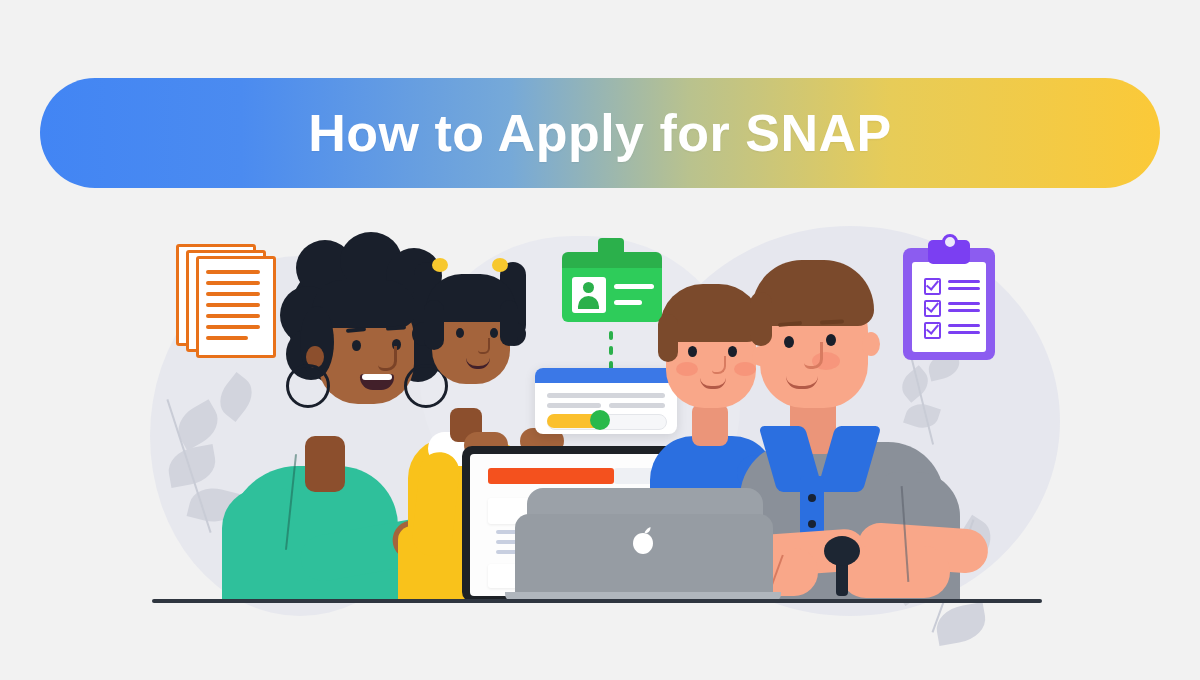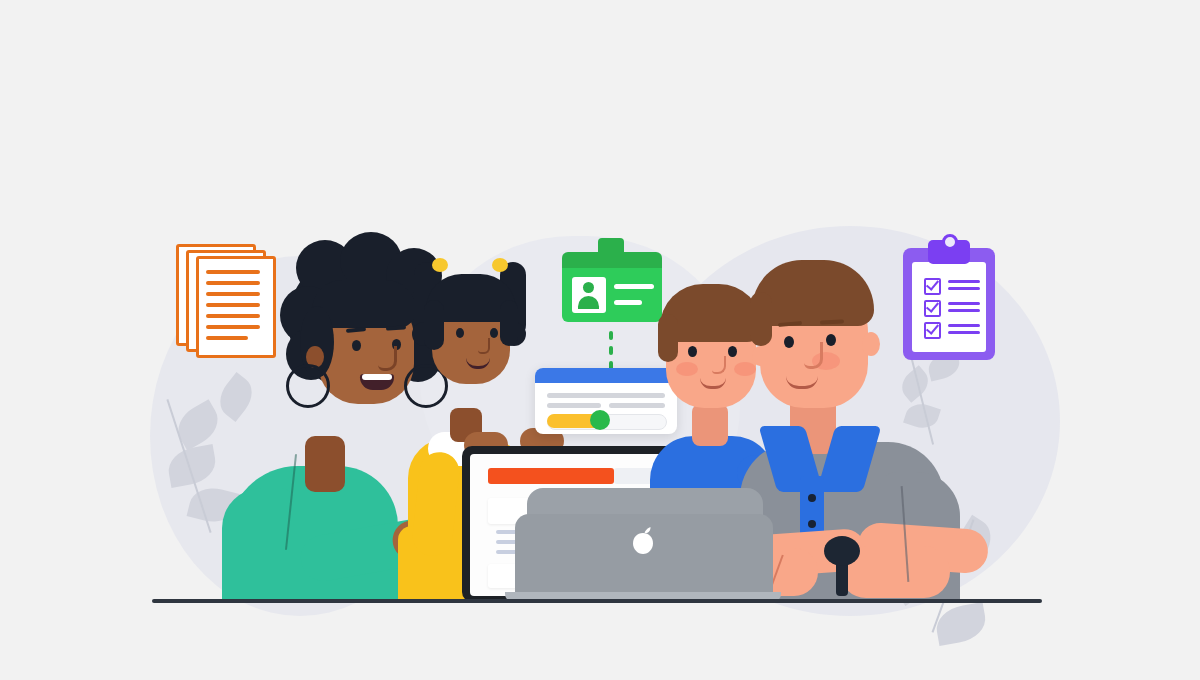--- a/index.html
+++ b/index.html
@@ -155,20 +155,23 @@
   }
   .hair-black { background: #191f2b; }
 
   .round { border-radius: 50%; }
 </style>
 </head>
 <body>
 
 <div id="page">
 
+  <div id="banner">
+    <div id="banner-title">How to Apply for SNAP</div>
+  </div>
 
   <div id="illustration">
 
     <div class="abs blob" style="left:150px; top:60px; width:300px; height:360px; background:#e7e8ee;"></div>
     <div class="abs blob" style="left:640px; top:30px; width:420px; height:390px; background:#e6e7ee;"></div>
     <div class="abs" style="left:420px; top:40px; width:320px; height:300px; background:#e9eaf0; border-radius:50% 50% 45% 55%;"></div>
 
     <div class="abs leaf" style="left:176px; top:212px; width:44px; height:34px; transform:rotate(-30deg);"></div>
     <div class="abs leaf" style="left:168px; top:252px; width:48px; height:36px; transform:rotate(-10deg);"></div>
     <div class="abs leaf" style="left:190px; top:292px; width:46px; height:34px; transform:rotate(14deg);"></div>

